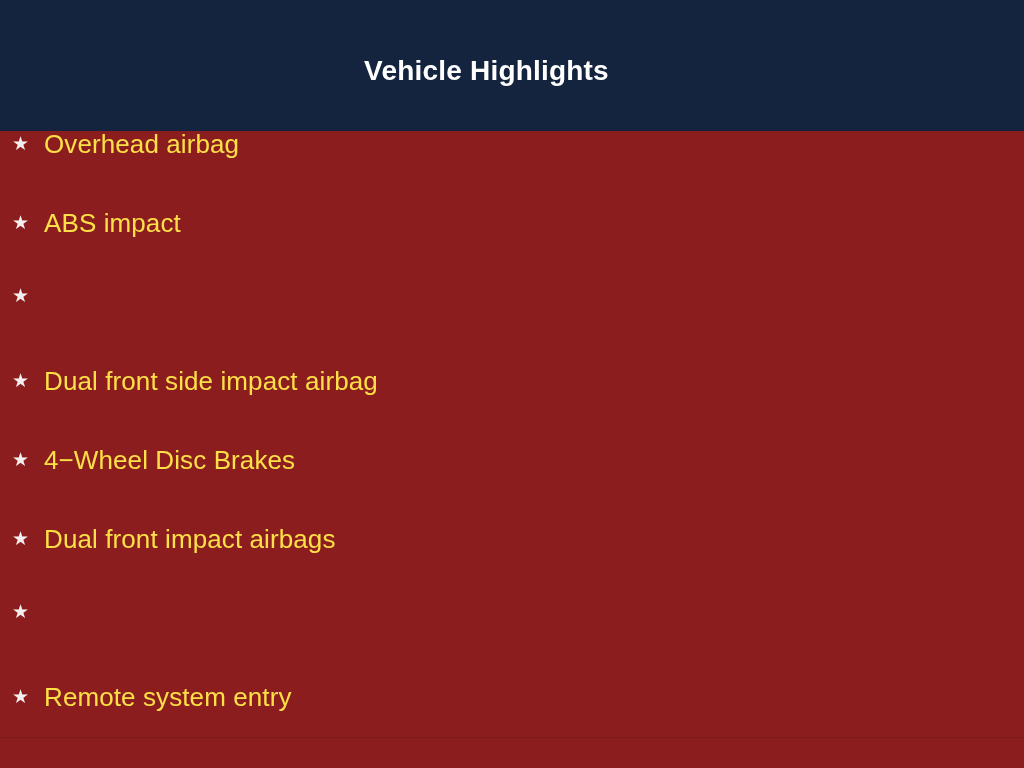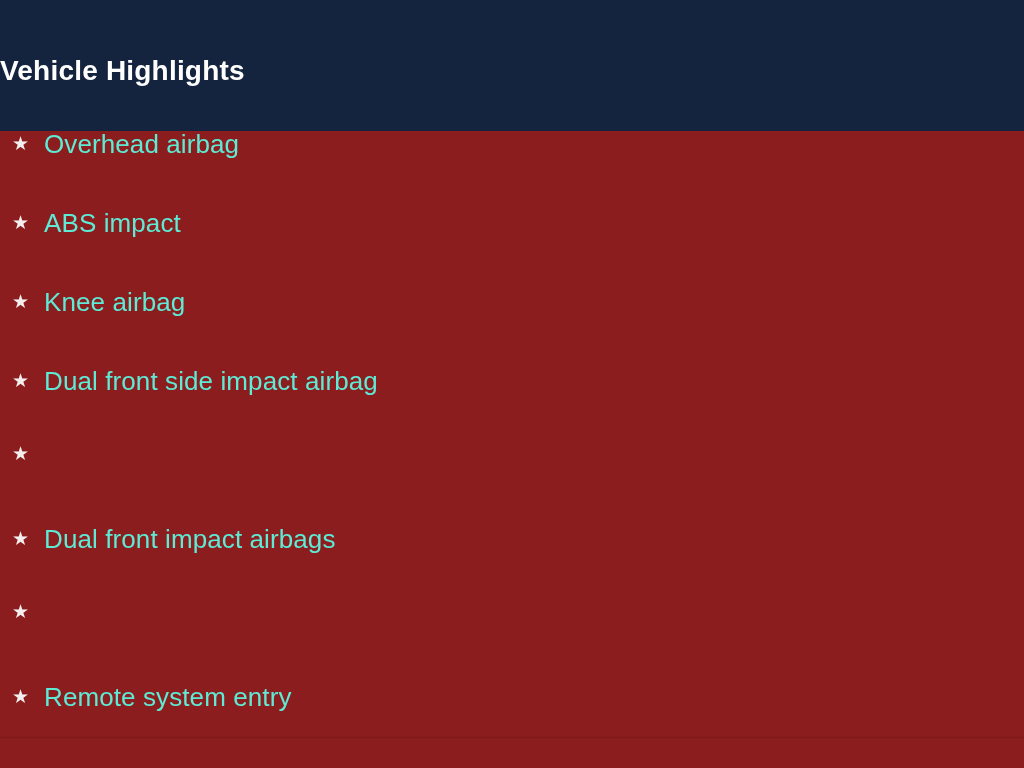--- a/index.html
+++ b/index.html
@@ -27,21 +27,21 @@
   
   #header-band {
     position: absolute;
     left: 0;
     top: 0;
     width: 1024px;
     height: 131px;
     background: #14243f;
     display: flex;
     align-items: center;
-    justify-content: flex-start;
+    justify-content: center;
     box-sizing: border-box;
     padding-right: 51px;
   }
 
   #slide-title {
     color: #ffffff;
     font-family: "Liberation Sans", sans-serif;
     font-size: 28px;
     font-weight: bold;
     letter-spacing: 0.2px;
@@ -86,21 +86,21 @@
     color: #f4efef;
     font-family: "DejaVu Sans", sans-serif;
     font-size: 19px;
     line-height: 1;
     text-align: left;
     position: relative;
     top: -3px;
   }
 
   .item-label {
-    color: #5eead4;
+    color: #fde047;
     font-family: "Liberation Sans", sans-serif;
     font-size: 26px;
     font-weight: normal;
     line-height: 1;
     white-space: nowrap;
     letter-spacing: 0.1px;
   }
 
   
   #bottom-edge {
@@ -130,30 +130,30 @@
         <span class="item-label">Overhead airbag</span>
       </li>
 
       <li class="highlight-item">
         <span class="bullet-star">★</span>
         <span class="item-label">ABS impact</span>
       </li>
 
       <li class="highlight-item">
         <span class="bullet-star">★</span>
-        <span class="item-label">Knee airbag</span>
       </li>
 
       <li class="highlight-item">
         <span class="bullet-star">★</span>
         <span class="item-label">Dual front side impact airbag</span>
       </li>
 
       <li class="highlight-item">
         <span class="bullet-star">★</span>
+        <span class="item-label">4−Wheel Disc Brakes</span>
       </li>
 
       <li class="highlight-item">
         <span class="bullet-star">★</span>
         <span class="item-label">Dual front impact airbags</span>
       </li>
 
       <li class="highlight-item">
         <span class="bullet-star">★</span>
       </li>

